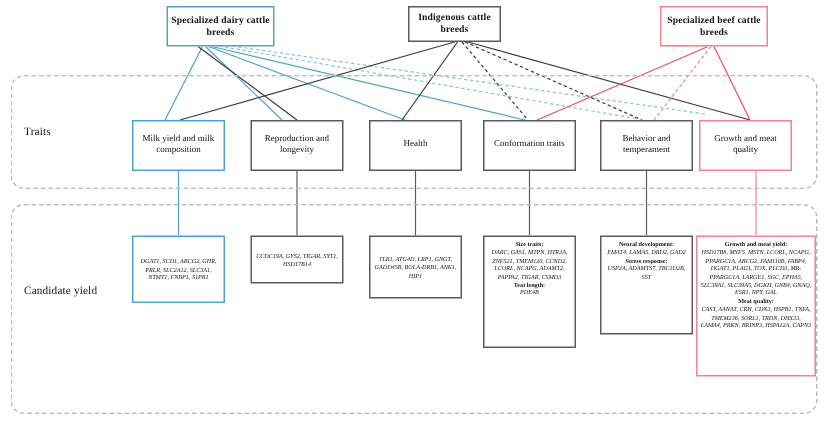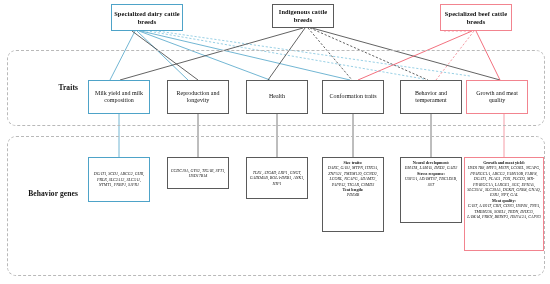--- a/index.html
+++ b/index.html
@@ -20,24 +20,24 @@
     position:absolute;
     border:1px dashed #b9b9b9;
     border-radius:9px;
     background:transparent;
   }
   #sec-traits{left:7px;top:50px;width:536px;height:74px;}
   #sec-genes{left:7px;top:136px;width:536px;height:138px;}
 
   .section-label{
     position:absolute;
-    font-weight:bold;
+    font-weight:normal;
     font-size:7.5px;
     color:#111;
-    text-align:right;
+    text-align:left;
     line-height:1.15;
     letter-spacing:.1px;
   }
   #lbl-traits{left:16px;top:84px;width:62px;}
   #lbl-genes{left:16px;top:190px;width:62px;}
 
   
   .box{
     position:absolute;
     box-sizing:border-box;
@@ -142,21 +142,21 @@
       <line x1="353" y1="114" x2="353" y2="157" stroke="#5a5a5a" stroke-width="0.8"></line>
       <line x1="431" y1="114" x2="431" y2="157" stroke="#5a5a5a" stroke-width="0.8"></line>
       <line x1="504" y1="114" x2="504" y2="157" stroke="#f2848f" stroke-width="0.8"></line>
     </g>
   </svg>
 
   <div class="section" id="sec-traits"></div>
   <div class="section" id="sec-genes"></div>
 
   <div class="section-label" id="lbl-traits">Traits</div>
-  <div class="section-label" id="lbl-genes">Behavior genes</div>
+  <div class="section-label" id="lbl-genes">Candidate yield</div>
 
   <div class="box top-box blue" id="b-dairy">
     <span>Specialized dairy cattle breeds</span>
   </div>
   <div class="box top-box" id="b-indig">
     <span>Indigenous cattle breeds</span>
   </div>
   <div class="box top-box red" id="b-beef">
     <span>Specialized beef cattle breeds</span>
   </div>

